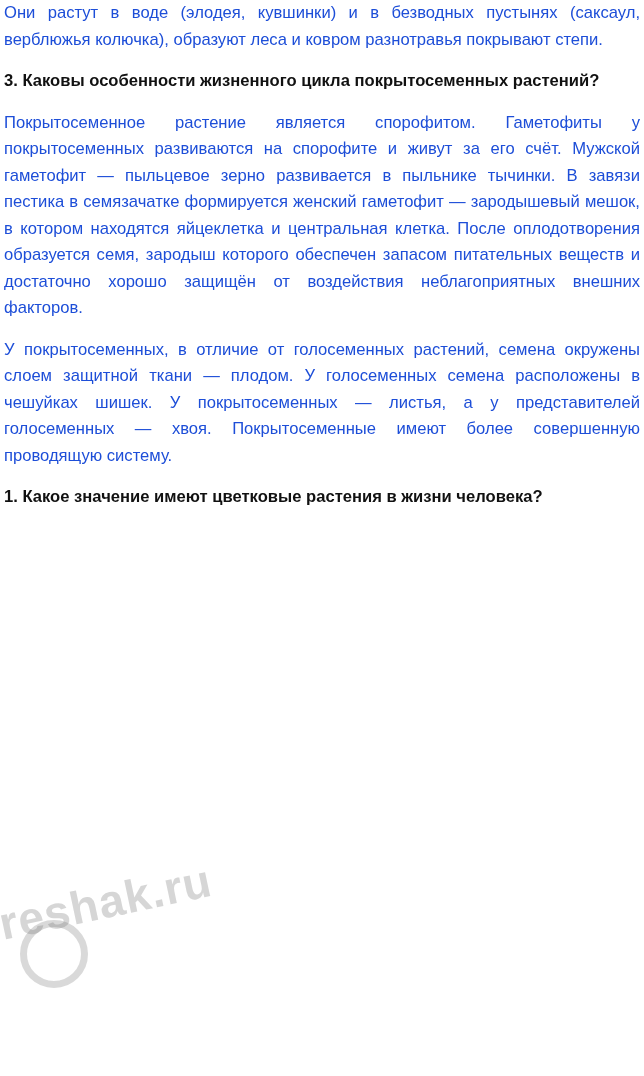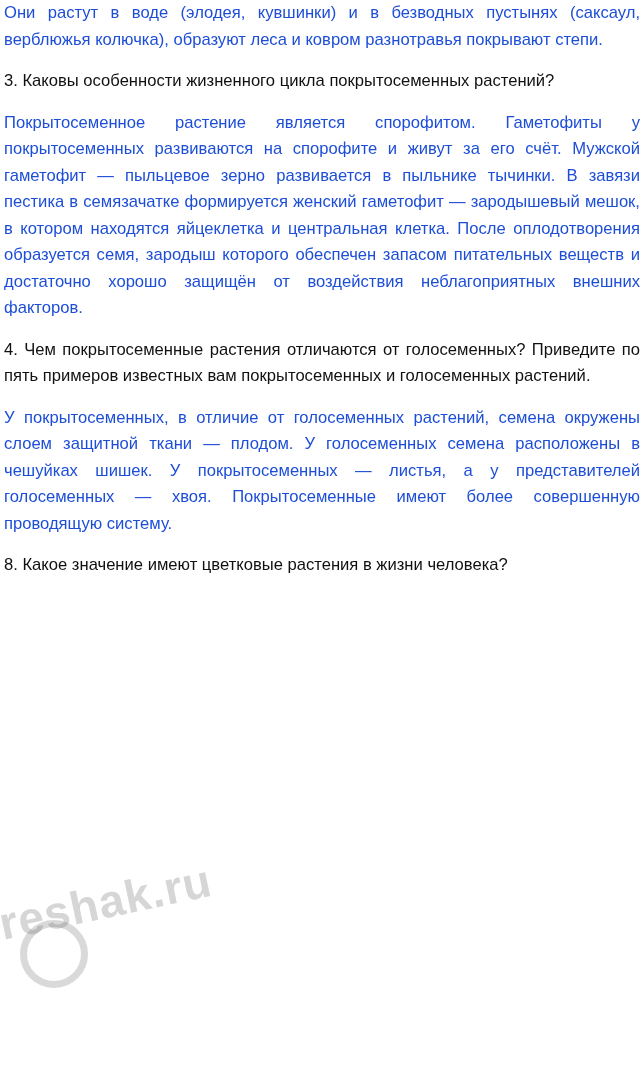--- a/index.html
+++ b/index.html
@@ -34,21 +34,21 @@
   }
   .para.first {
     margin-top: 0;
   }
   .para.nojust {
     text-align: left;
   }
   .qhead {
     font-size: 16.6px;
     line-height: 26.5px;
-    font-weight: normal;
+    font-weight: bold;
     text-align: justify;
     text-justify: inter-word;
     margin: 4px 0 15px 0;
     color: #111111;
   }
   .qhead.last {
     margin-bottom: 0;
   }
   
   #watermark {
@@ -89,26 +89,25 @@
 <div id="page">
 
   <p class="para first">Они растут в воде (элодея, кувшинки) и в безводных пустынях (саксаул, верблюжья колючка), образуют леса и ковром разнотравья покрывают степи.</p>
 
 
   <p class="qhead">3. Каковы особенности жизненного цикла покрытосеменных растений?</p>
 
   <p class="para">Покрытосеменное растение является спорофитом. Гаметофиты у покрытосеменных развиваются на спорофите и живут за его счёт. Мужской гаметофит — пыльцевое зерно развивается в пыльнике тычинки. В завязи пестика в семязачатке формируется женский гаметофит — зародышевый мешок, в котором находятся яйцеклетка и центральная клетка. После оплодотворения образуется семя, зародыш которого обеспечен запасом питательных веществ и достаточно хорошо защищён от воздействия неблагоприятных внешних факторов.</p>
 
 
-  <p class="qhead">4. Чем покрытосеменные растения отличаются от голосеменных? Приведите по пять примеров известных вам покрытосеменных и голосеменных растений.</p>
 
   <p class="para">У покрытосеменных, в отличие от голосеменных растений, семена окружены слоем защитной ткани — плодом. У голосеменных семена расположены в чешуйках шишек. У покрытосеменных — листья, а у представителей голосеменных — хвоя. Покрытосеменные имеют более совершенную проводящую систему.</p>
 
 
 
-  <p class="qhead last">8. Какое значение имеют цветковые растения в жизни человека?</p>
+  <p class="qhead last">1. Какое значение имеют цветковые растения в жизни человека?</p>
 
 </div>
 
 <div id="watermark">
   <div class="wm-ring"></div>
   <div class="wm-text">reshak.ru</div>
 </div>
 
 </body></html>

